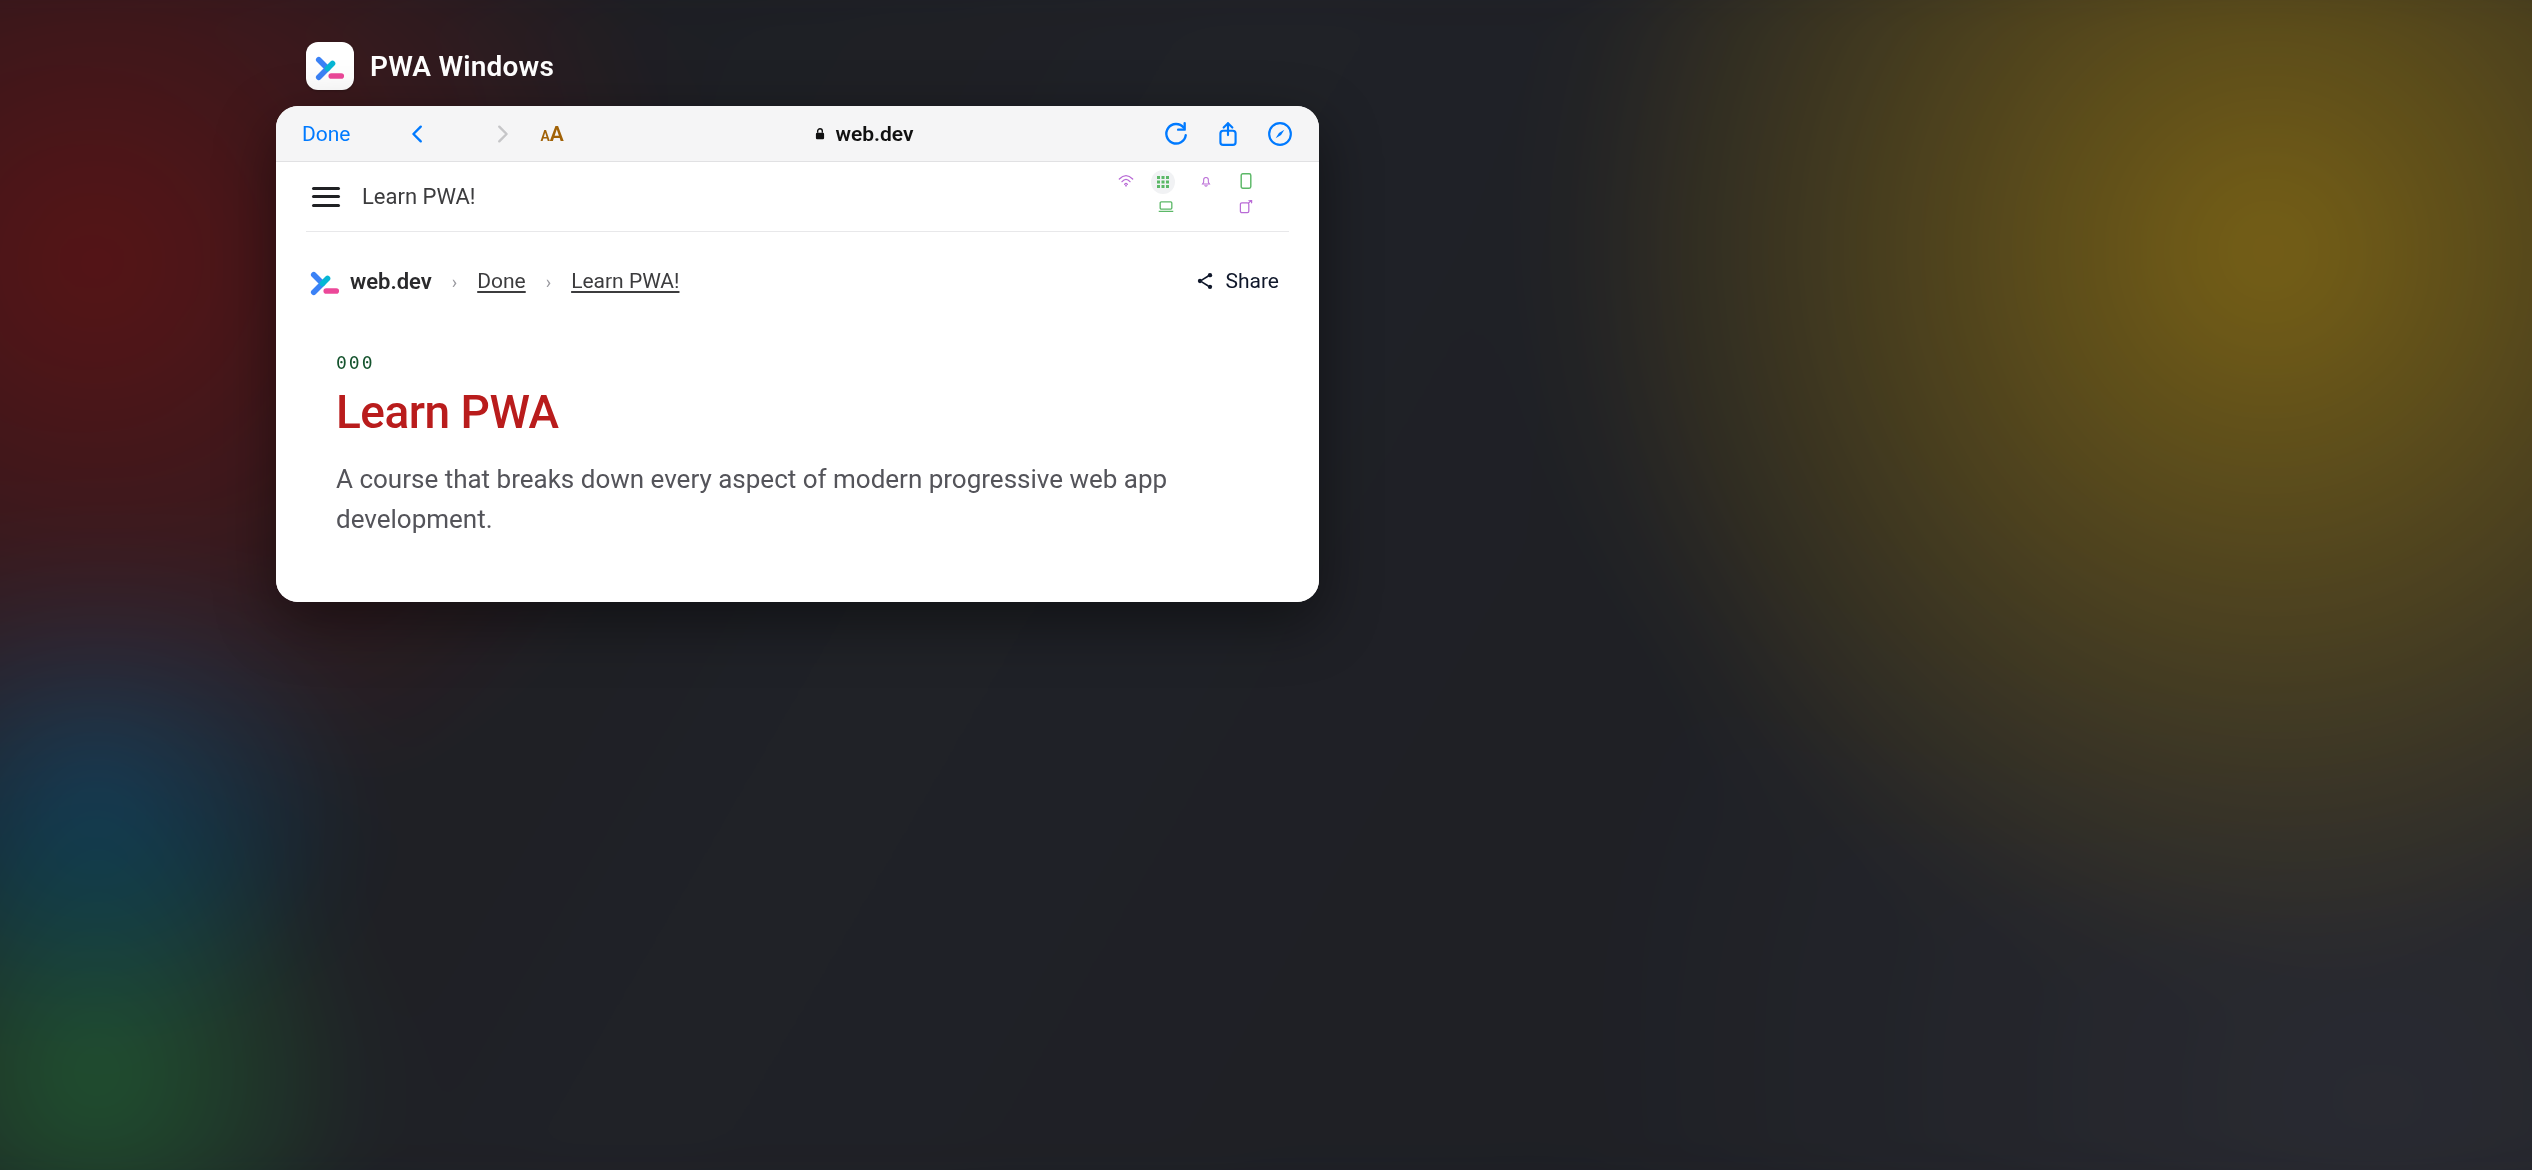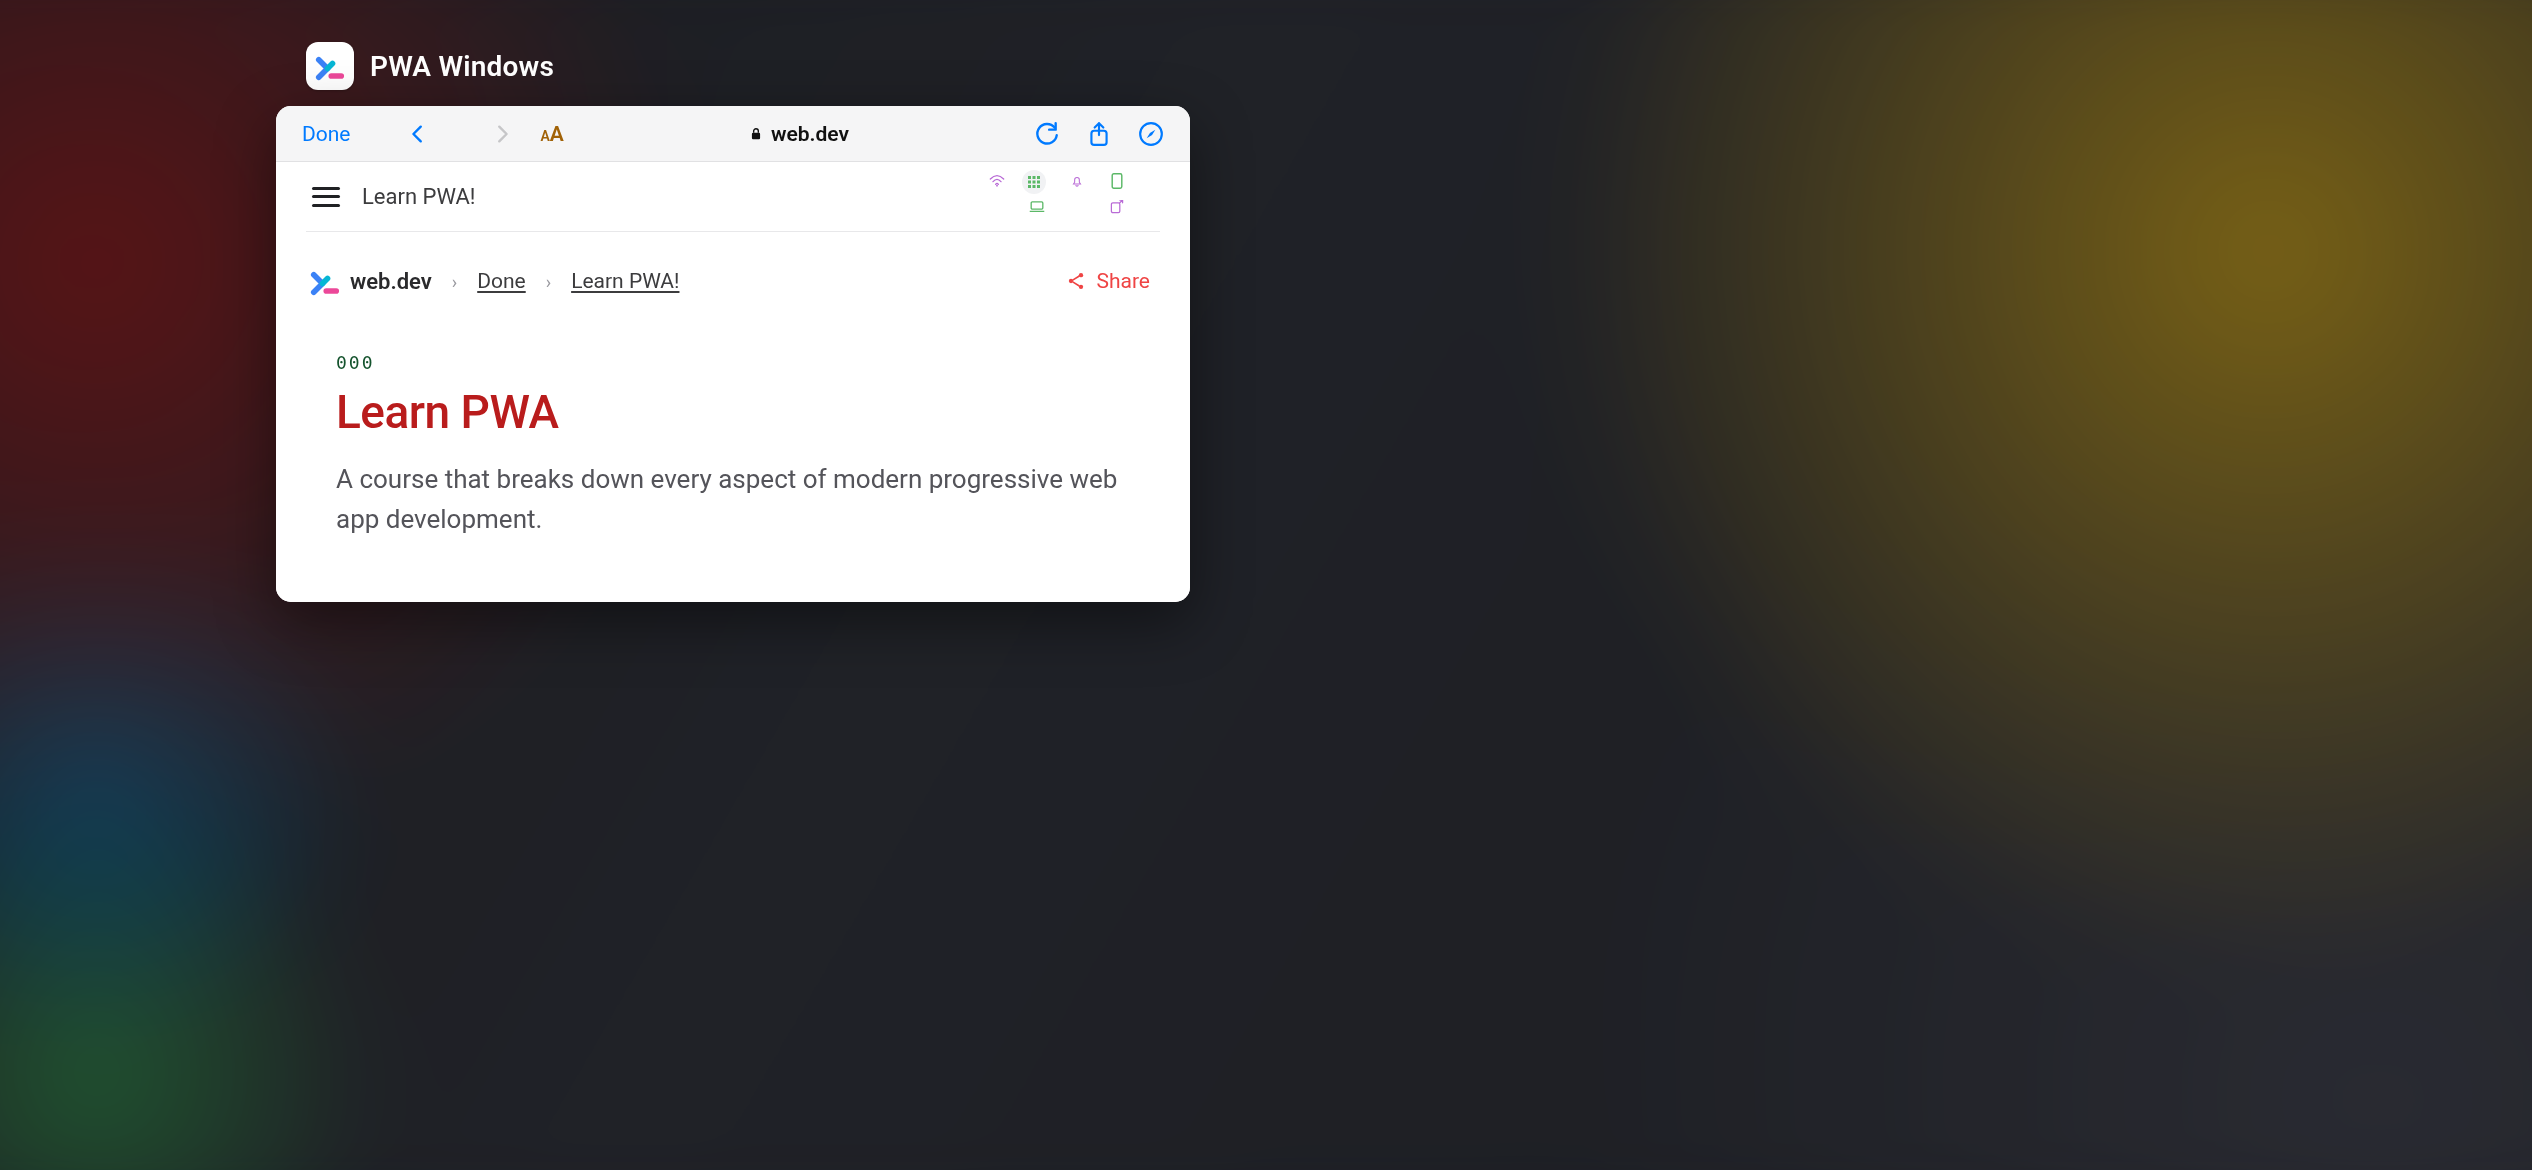--- a/index.html
+++ b/index.html
@@ -40,23 +40,23 @@
   .app-title {
     color: #ffffff; font-size: 28px; font-weight: 600;
     letter-spacing: 0.2px;
     text-align: center;
   }
 
   
   .card {
     position: absolute;
     left: 276px; top: 106px;
-    width: 914px; height: 496px;
+    width: 1043px; height: 496px;
     background: #ffffff;
-    border-radius: 15px;
+    border-radius: 22px;
     overflow: hidden;
     box-shadow: 0 20px 60px rgba(0,0,0,0.45);
   }
 
   
   .toolbar {
     height: 56px;
     background: #f5f5f6;
     border-bottom: 1px solid #e1e1e3;
     display: flex; align-items: center;
@@ -97,21 +97,21 @@
 
   .breadcrumb-row {
     display:flex; align-items:center; justify-content:space-between;
     padding: 34px 4px 0 4px;
   }
   .crumbs { display:flex; align-items:center; gap:20px; font-size:21px; color:#3c3c3e; }
   .crumb-sep { color:#9a9aa0; font-size:18px; }
   .crumb-link { text-decoration: underline; text-underline-offset: 3px; cursor:pointer; }
   .brand { display:flex; align-items:center; gap:10px; }
   .brand .txt { font-weight:600; font-size:22px; color:#2a2a2c; }
-  .share-btn { display:flex; align-items:center; gap:10px; font-size:21px; color:#ef4444; cursor:pointer; padding-right:6px;}
+  .share-btn { display:flex; align-items:center; gap:10px; font-size:21px; color:#0f172a; cursor:pointer; padding-right:6px;}
   .share-btn svg { width:20px; height:20px; }
 
   .article { padding: 56px 30px 0 30px; }
   .num { font-family: ui-monospace, Menlo, monospace; font-size:18px; color:#14532d; letter-spacing:2px; }
   .h1 { font-size:46px; font-weight:500; color:#b91c1c; margin-top:12px; letter-spacing:-0.5px;}
   .lede { font-size:26px; color:#54545a; margin-top:20px; line-height:1.55; max-width: 840px;}
 
   
   .wd-logo { width:30px; height:30px; }
 

